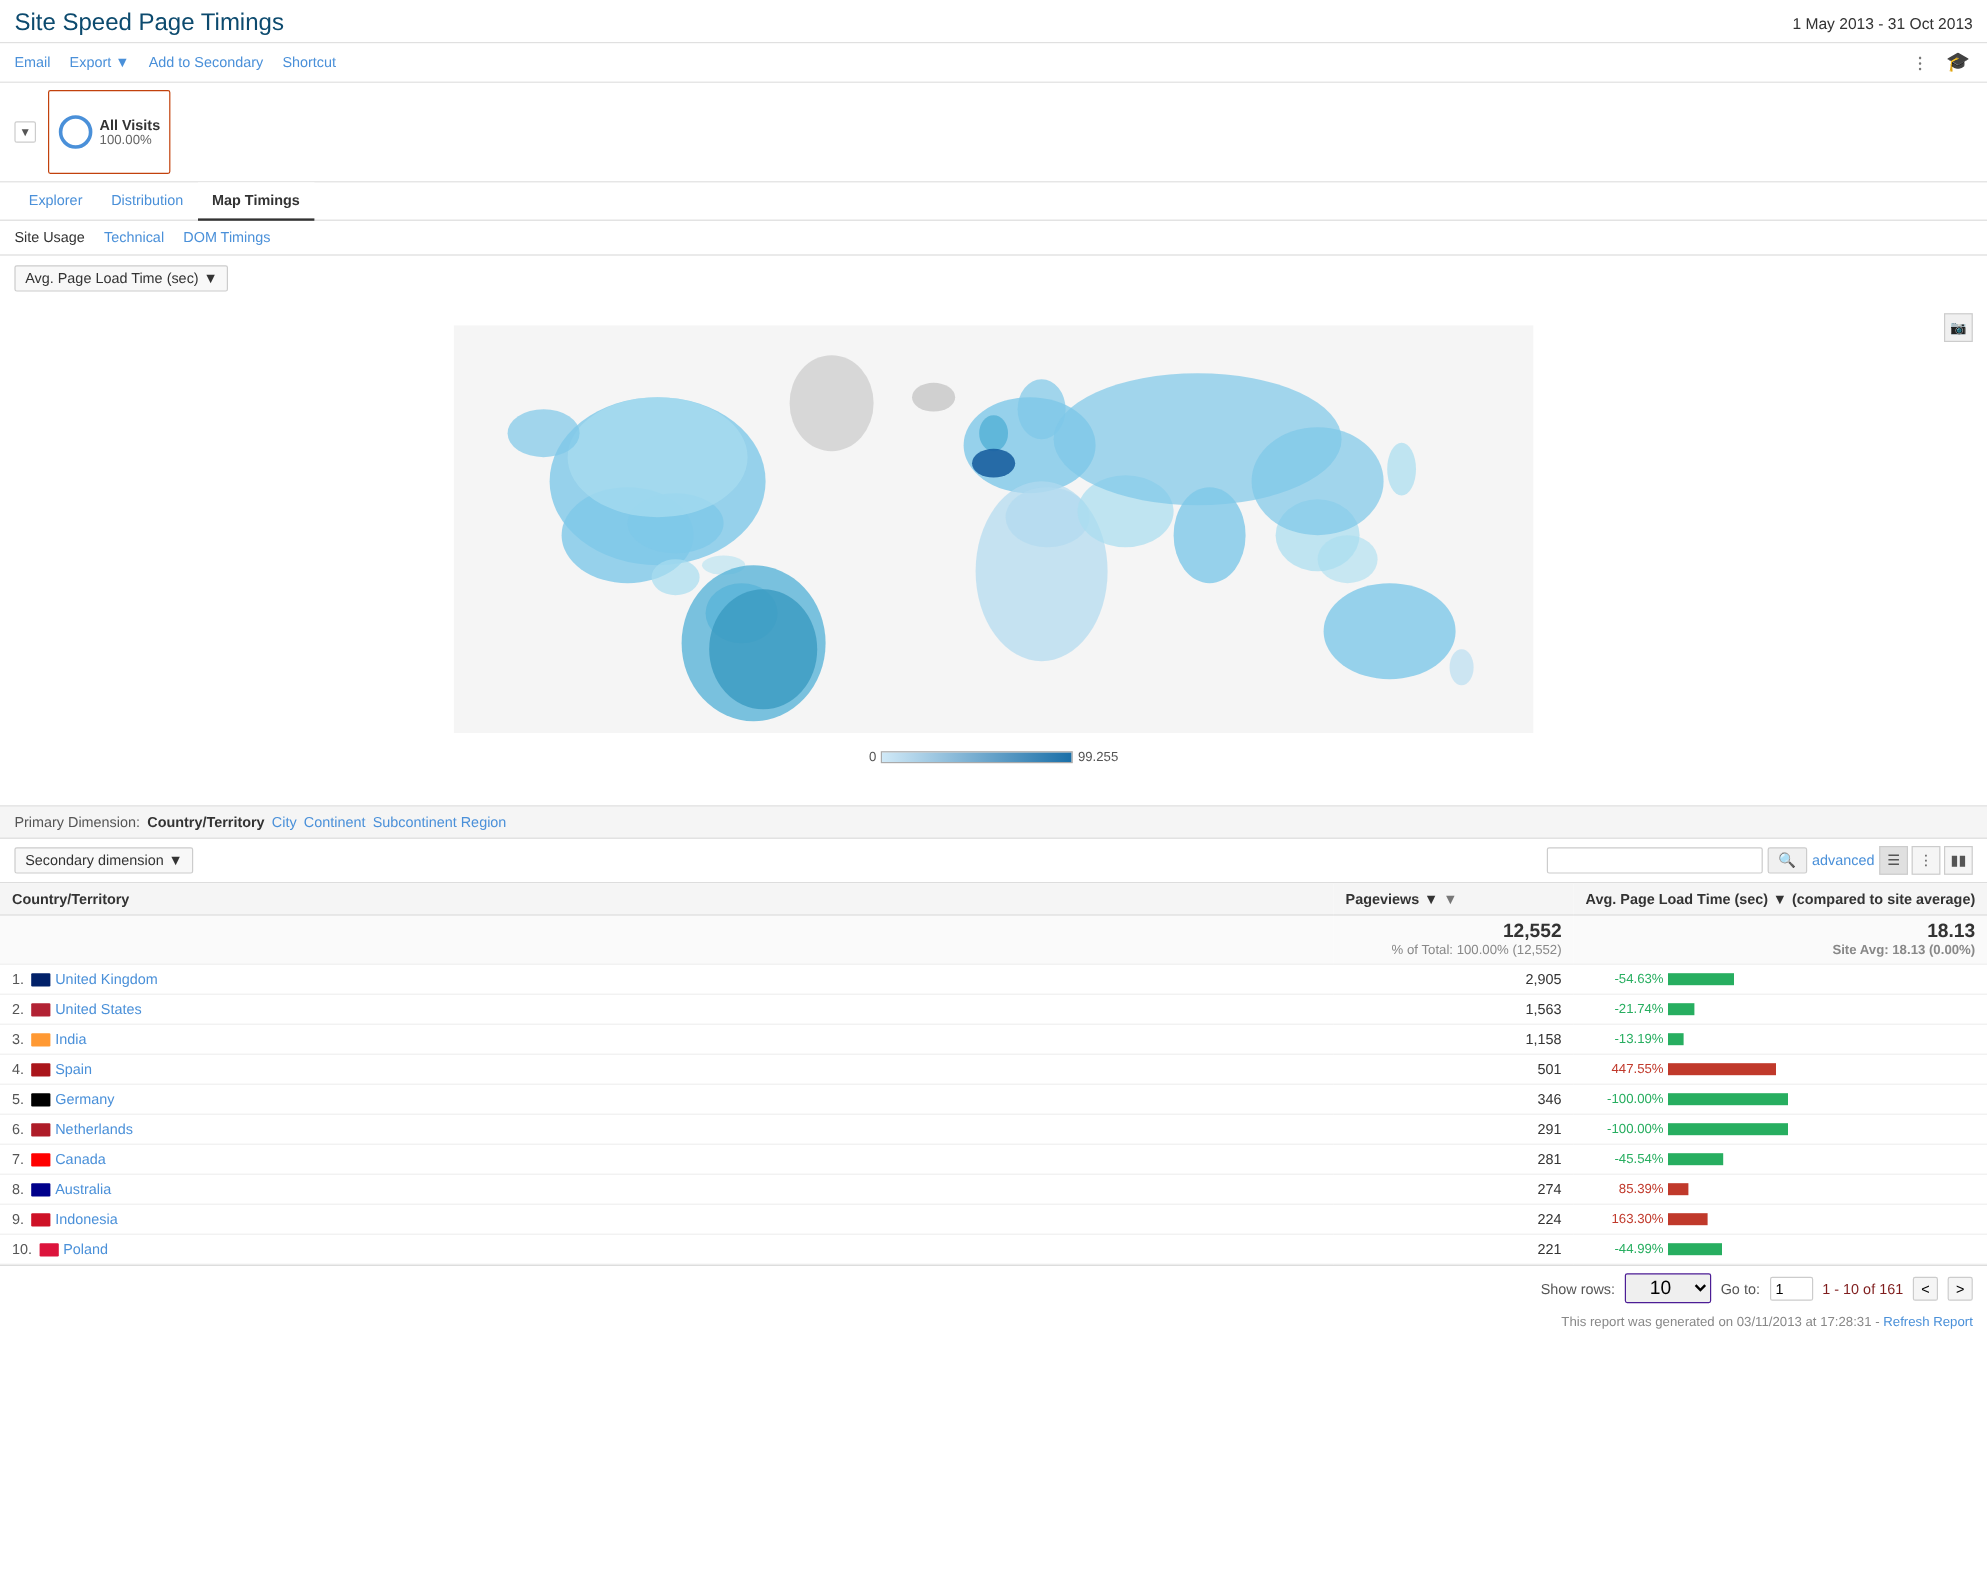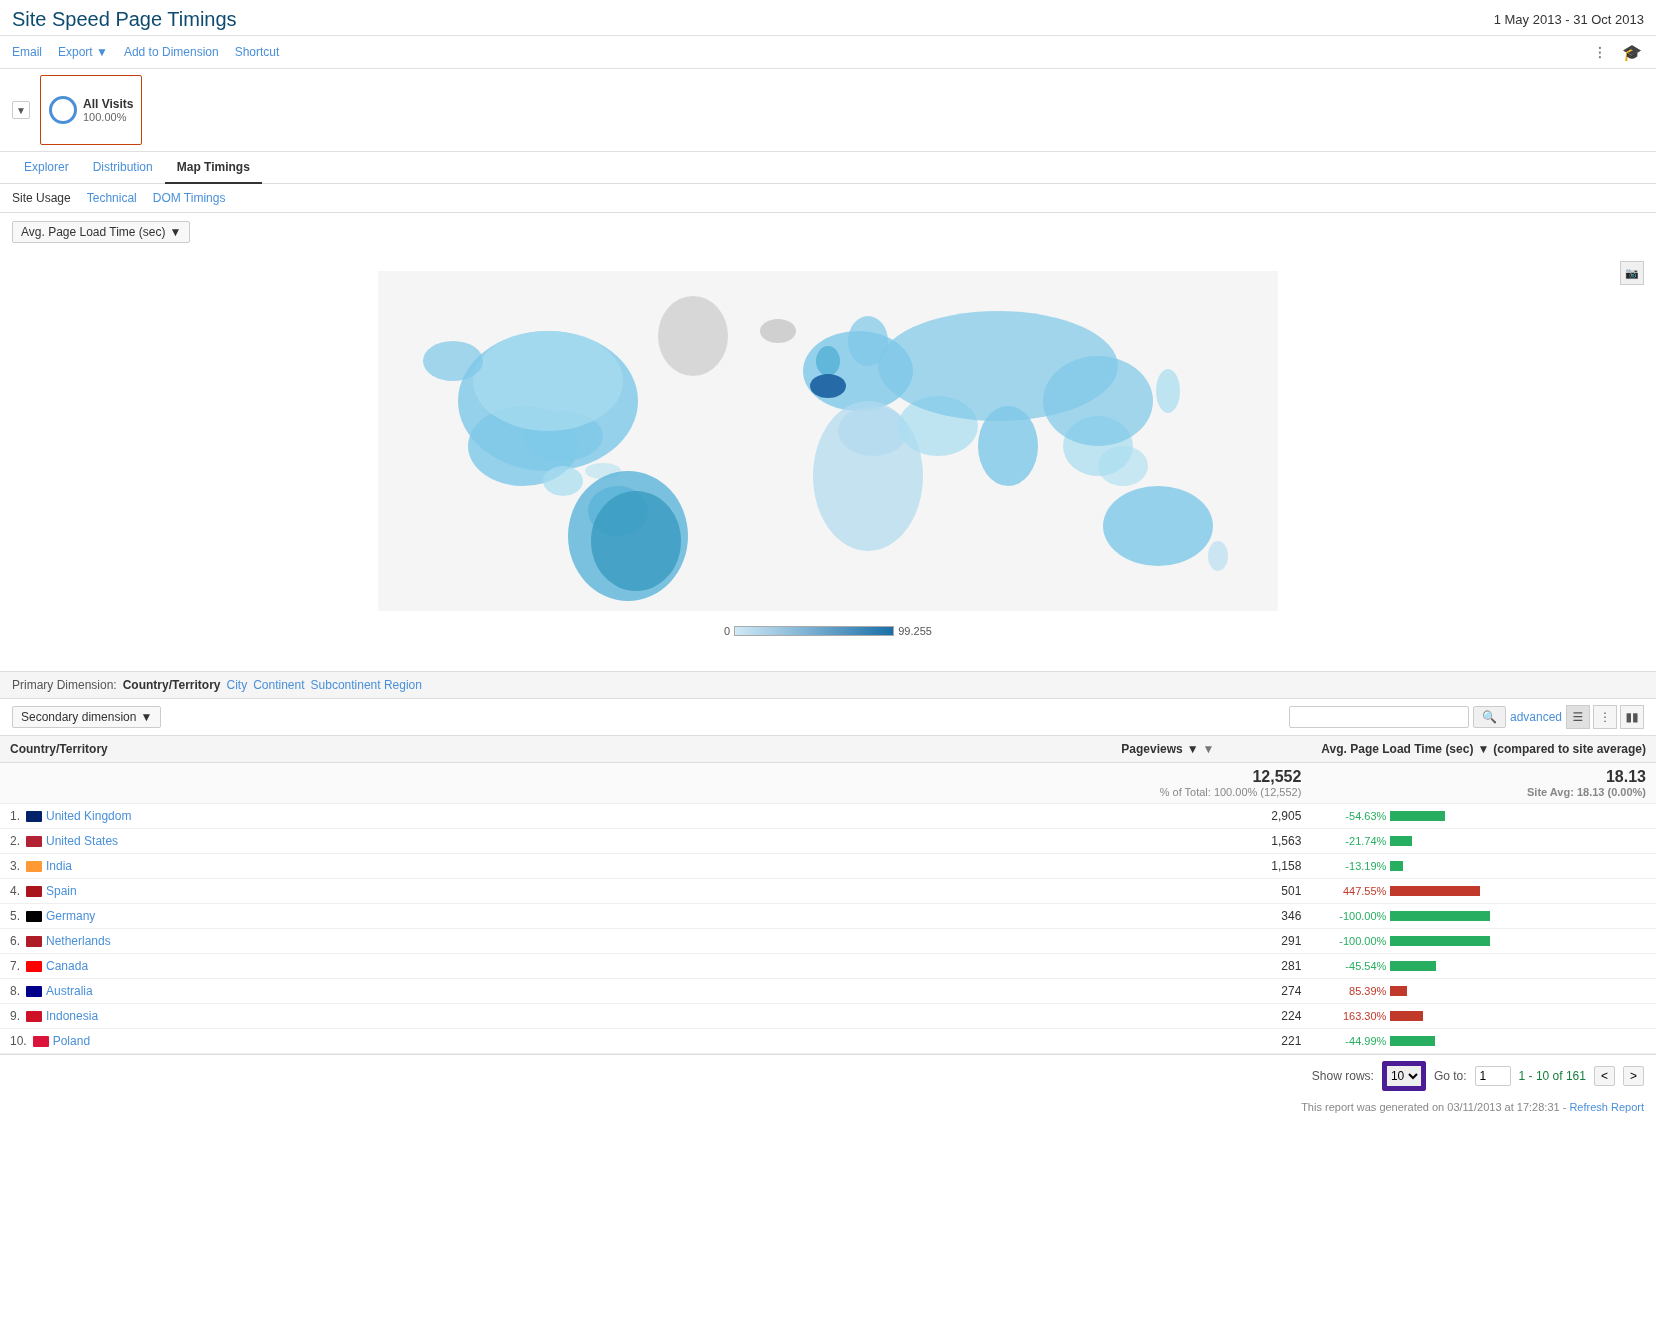--- a/index.html
+++ b/index.html
@@ -75,24 +75,24 @@
     
     .compare-cell { display: flex; align-items: center; gap: 4px; }
     .compare-pct { font-size: 11px; min-width: 65px; text-align: right; }
 
     
     .summary-row td { background: #fafafa; font-weight: bold; }
 
     
     .table-footer { display: flex; align-items: center; justify-content: flex-end; padding: 6px 12px; border-top: 1px solid #ddd; font-size: 12px; gap: 8px; }
     .show-rows-label { color: #555; }
-    .rows-select { border: 5px solid #4c1d95; border-radius: 2px; padding: 2px 0; font-size: 12px; }
+    .rows-select { border: 1px solid #4c1d95; border-radius: 2px; padding: 2px 16px; font-size: 16px; }
     .goto-label { color: #555; }
     .goto-input { border: 1px solid #ccc; width: 36px; padding: 2px 4px; font-size: 12px; border-radius: 2px; }
-    .page-info { color: #15803d; }
+    .page-info { color: #7f1d1d; }
     .page-nav-btn { border: 1px solid #ccc; background: #f5f5f5; padding: 2px 6px; cursor: pointer; font-size: 12px; border-radius: 2px; }
 
     
     .report-note { text-align: right; font-size: 11px; color: #888; padding: 4px 12px 6px; }
     .report-note a { color: #4a90d9; }
 
     
     .metric-header { display: flex; align-items: center; gap: 4px; }
     .sort-icon { color: #777; cursor: pointer; }
     .col-pageviews { width: 200px; }
@@ -111,21 +111,21 @@
   <div class="date-range">1 May 2013 - 31 Oct 2013</div>
   <div class="page-title">Site Speed Page Timings</div>
 </div>
 
 <div class="toolbar">
   <a>Email</a>
   <a>
     <span>Export</span>
     <span>▼</span>
   </a>
-  <a>Add to Dimension</a>
+  <a>Add to Secondary</a>
   <a>Shortcut</a>
   <div class="toolbar-icons">
     <div class="toolbar-icon-btn">⁝</div>
     <div class="toolbar-icon-btn">🎓</div>
   </div>
 </div>
 
 <div class="segment-bar">
   <div class="segment-chevron">▼</div>
   <div style="width:10px"></div>

